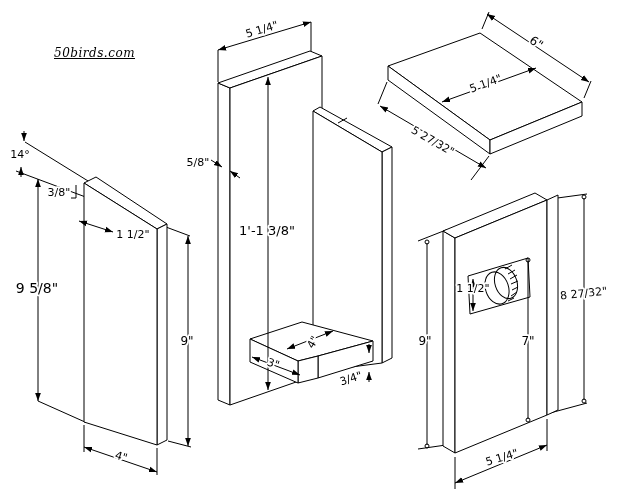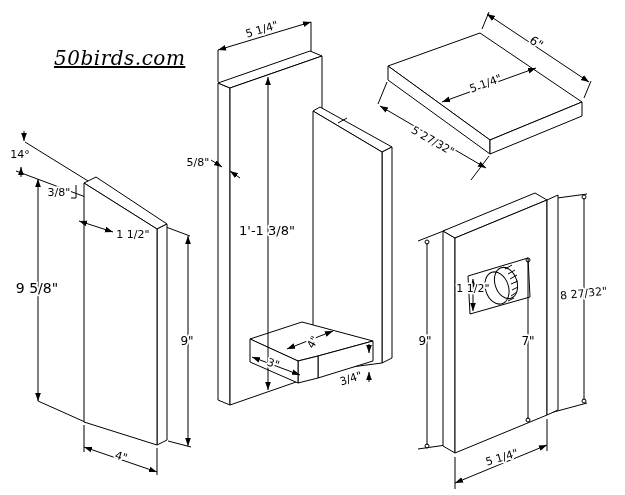--- a/index.html
+++ b/index.html
@@ -1,20 +1,20 @@
 <!DOCTYPE html>
 <html><head>
 <meta charset="utf-8">
 <style>
   html,body { margin:0; padding:0; background:#fff; }
   .canvas { position:relative; width:625px; height:495px; background:#fff; overflow:hidden;
             font-family:"DejaVu Sans",sans-serif; }
   .plan-svg { position:absolute; left:0; top:0; }
   .site-logo { position:absolute; left:54px; top:46px;
-               font-family:"DejaVu Serif",serif; font-style:italic; font-size:20px;
+               font-family:"DejaVu Serif",serif; font-style:italic; font-size:12px;
                color:#000; text-decoration:underline; letter-spacing:0.5px; cursor:pointer; }
   .ln   { fill:none; stroke:#000; stroke-width:1; }
   .face { fill:#fff; stroke:#000; stroke-width:1; }
   .lbl  { font-family:"DejaVu Sans",sans-serif; font-size:11px; fill:#000; text-anchor:middle;
           paint-order:stroke; stroke:#fff; stroke-width:3.5px; stroke-linejoin:round; }
   .f12  { font-size:12px; }
   .f13  { font-size:13px; }
   .f14  { font-size:14px; }
 </style>
 </head>

